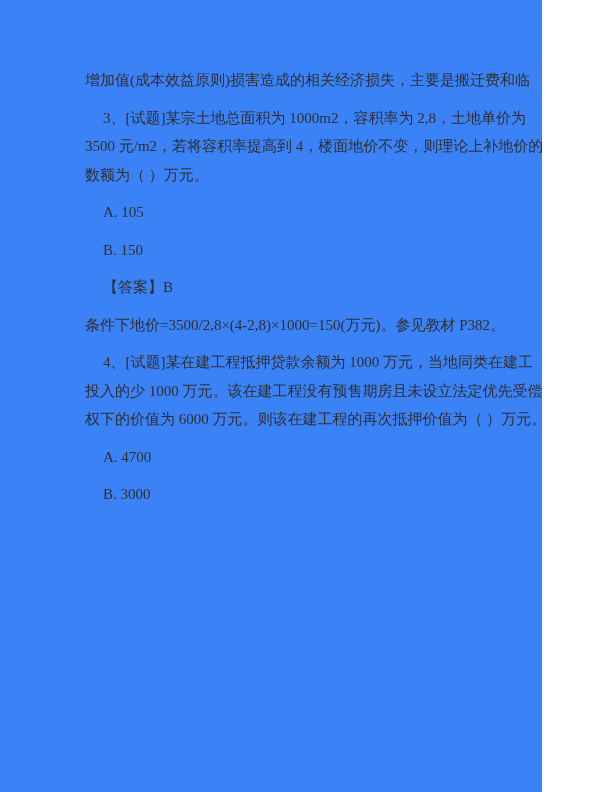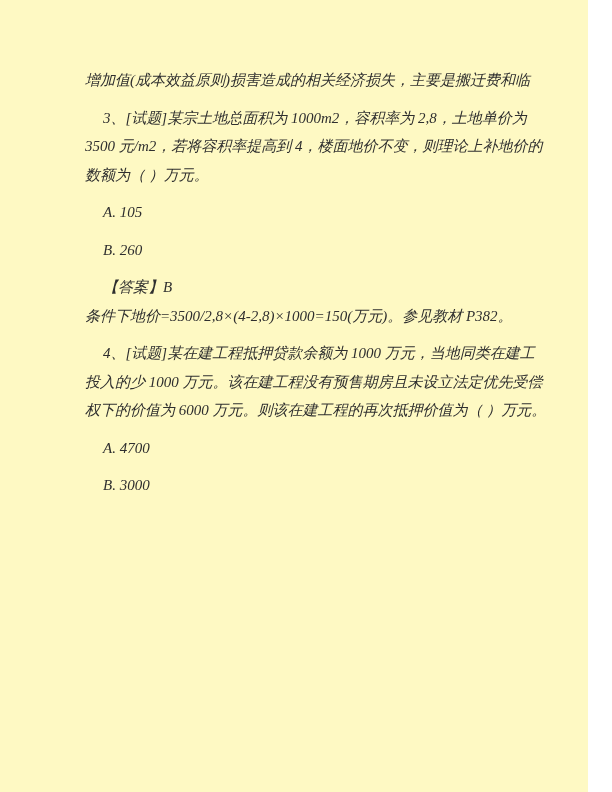--- a/index.html
+++ b/index.html
@@ -2,68 +2,67 @@
 <html><head>
 <meta charset="utf-8">
 <style>
   html, body {
     margin: 0;
     padding: 0;
     background: #ffffff;
   }
   .page {
     position: relative;
-    width: 588px;
+    width: 542px;
     height: 792px;
     box-sizing: border-box;
-    background: #fef9c3;
+    background: #3b82f6;
     padding: 66px 84px 0 85px;
     overflow: hidden;
     font-family: "Liberation Serif", "DejaVu Serif", serif;
     font-size: 15px;
     color: #2f2f2f;
-    font-style: italic;
   }
   .block {
     margin: 0 0 9px 0;
   }
   .line {
     line-height: 28.5px;
     white-space: pre;
   }
   .ind {
     text-indent: 18px;
   }
   .opt {
     line-height: 28.5px;
     white-space: pre;
     text-indent: 18px;
     margin: 0 0 9px 0;
   }
   .ans-block {
-    margin: 0 0 0 0;
+    margin: 0 0 9px 0;
   }
 </style>
 </head>
 <body>
 
 <div class="page">
 
   <div class="block">
     <div class="line">增加值(成本效益原则)损害造成的相关经济损失，主要是搬迁费和临</div>
   </div>
 
   <div class="block">
     <div class="line ind">3、[试题]某宗土地总面积为 1000m2，容积率为 2,8，土地单价为</div>
     <div class="line">3500 元/m2，若将容积率提高到 4，楼面地价不变，则理论上补地价的</div>
     <div class="line">数额为（ ）万元。</div>
   </div>
 
   <div class="opt">A. 105</div>
-  <div class="opt">B. 260</div>
+  <div class="opt">B. 150</div>
 
   <div class="ans-block">
     <div class="line ind">【答案】B</div>
   </div>
 
   <div class="block">
     <div class="line">条件下地价=3500/2,8×(4-2,8)×1000=150(万元)。参见教材 P382。</div>
   </div>
 
   <div class="block">

